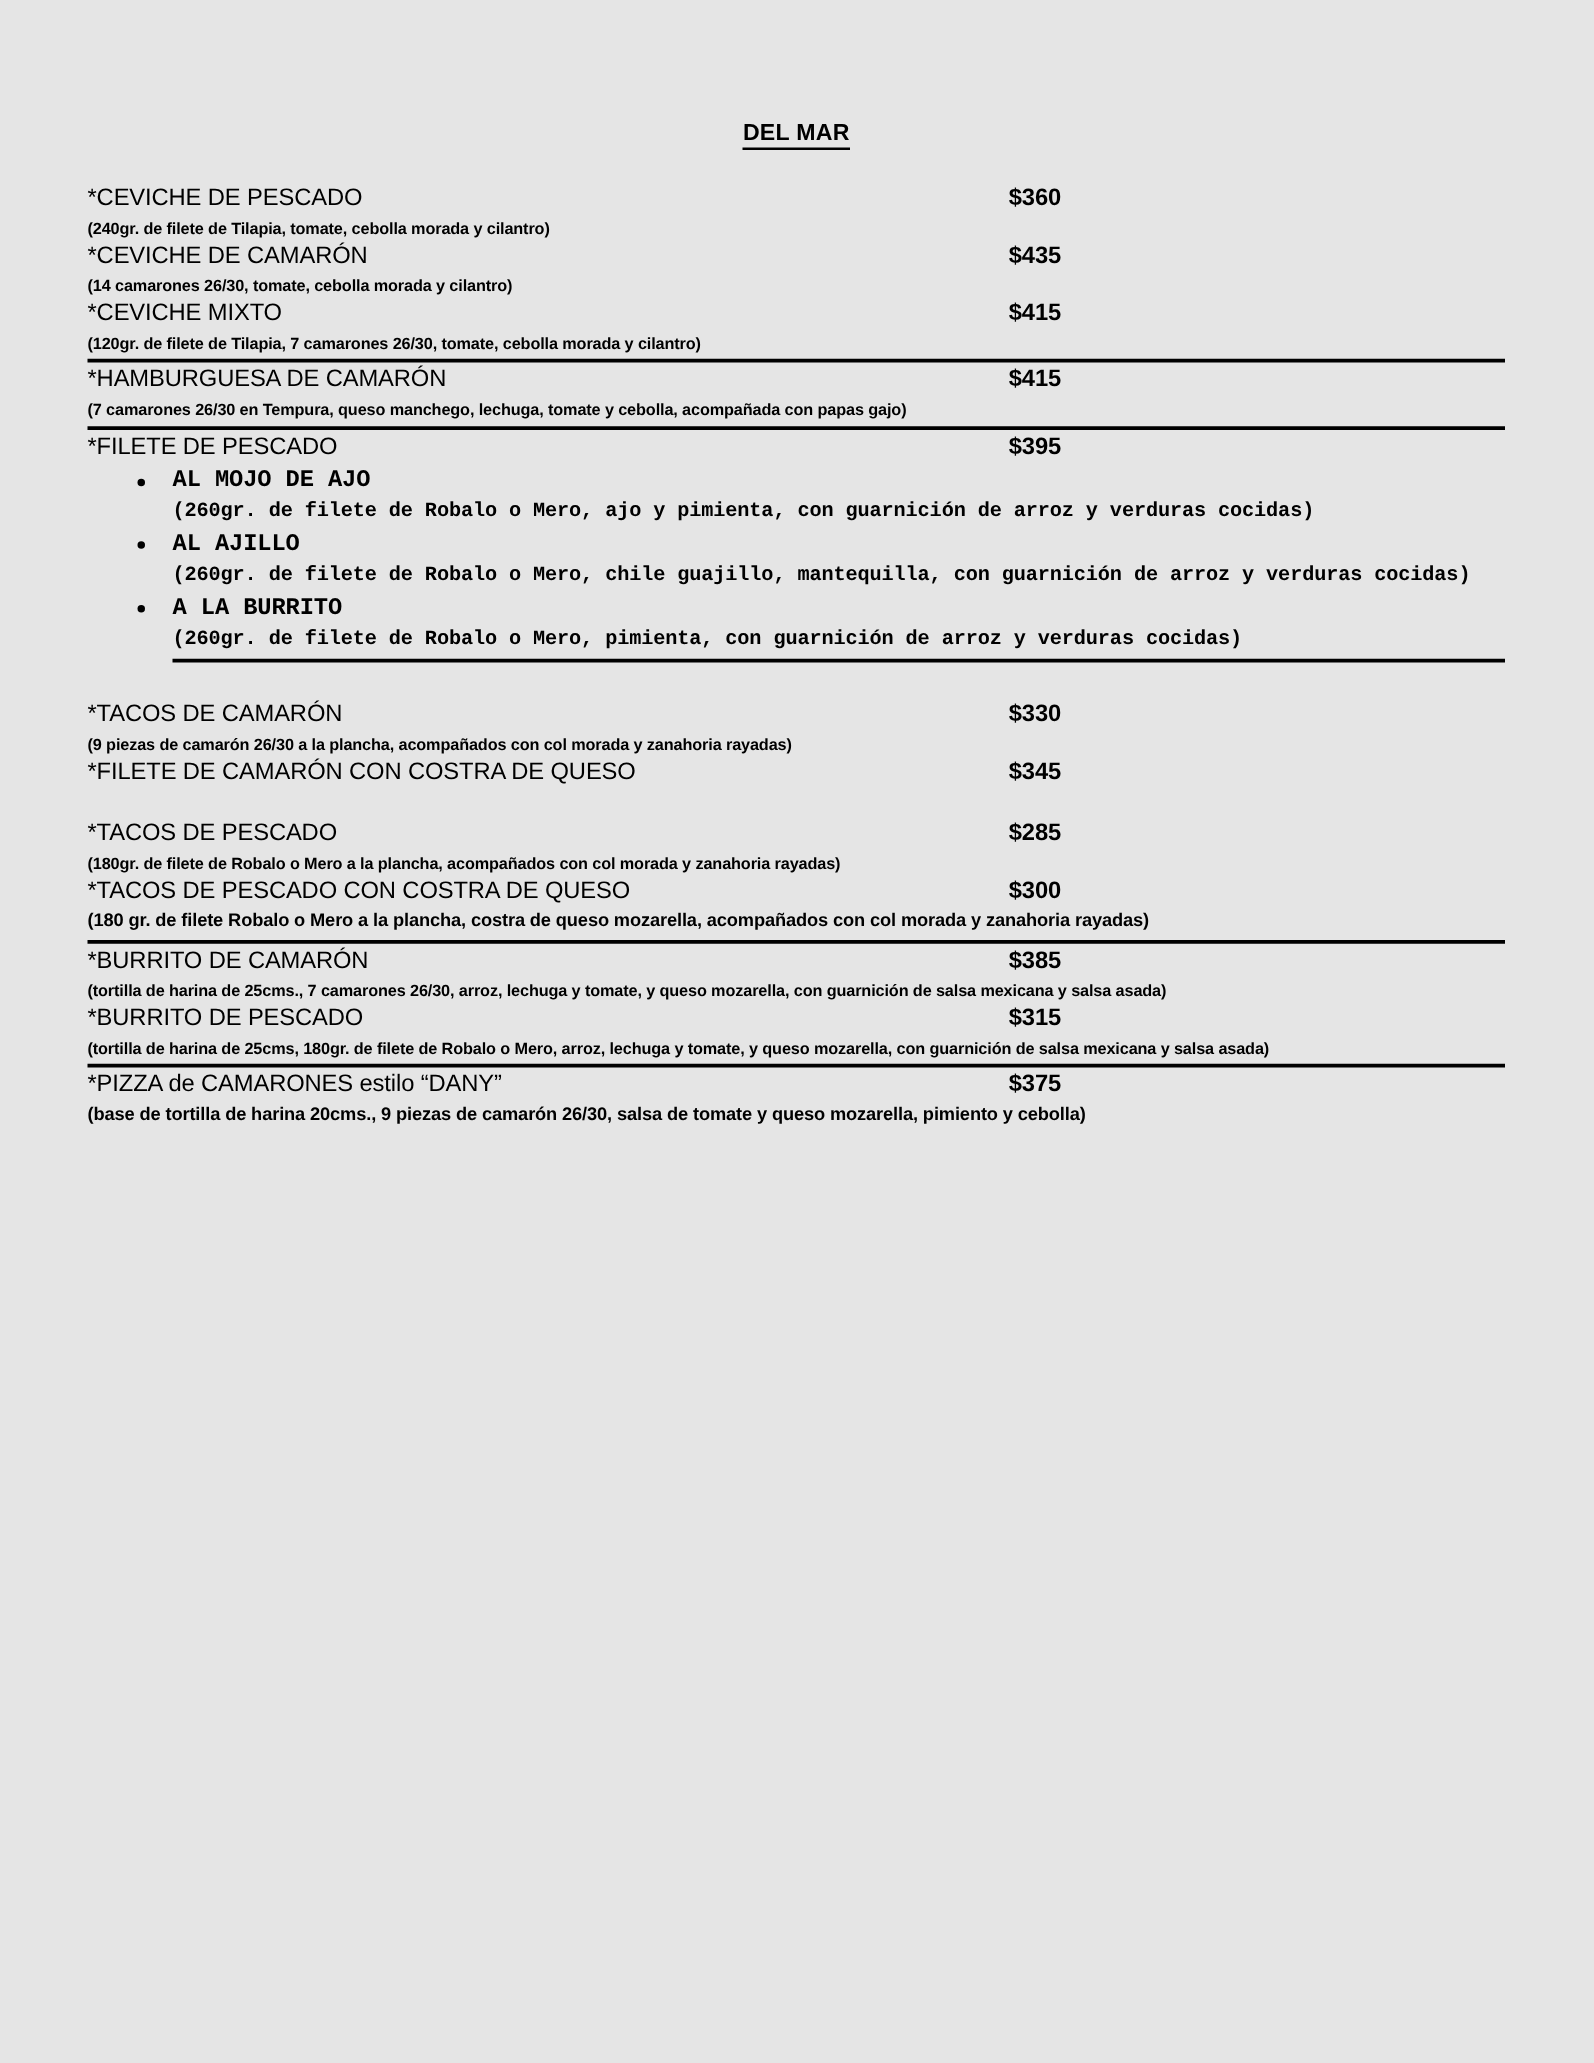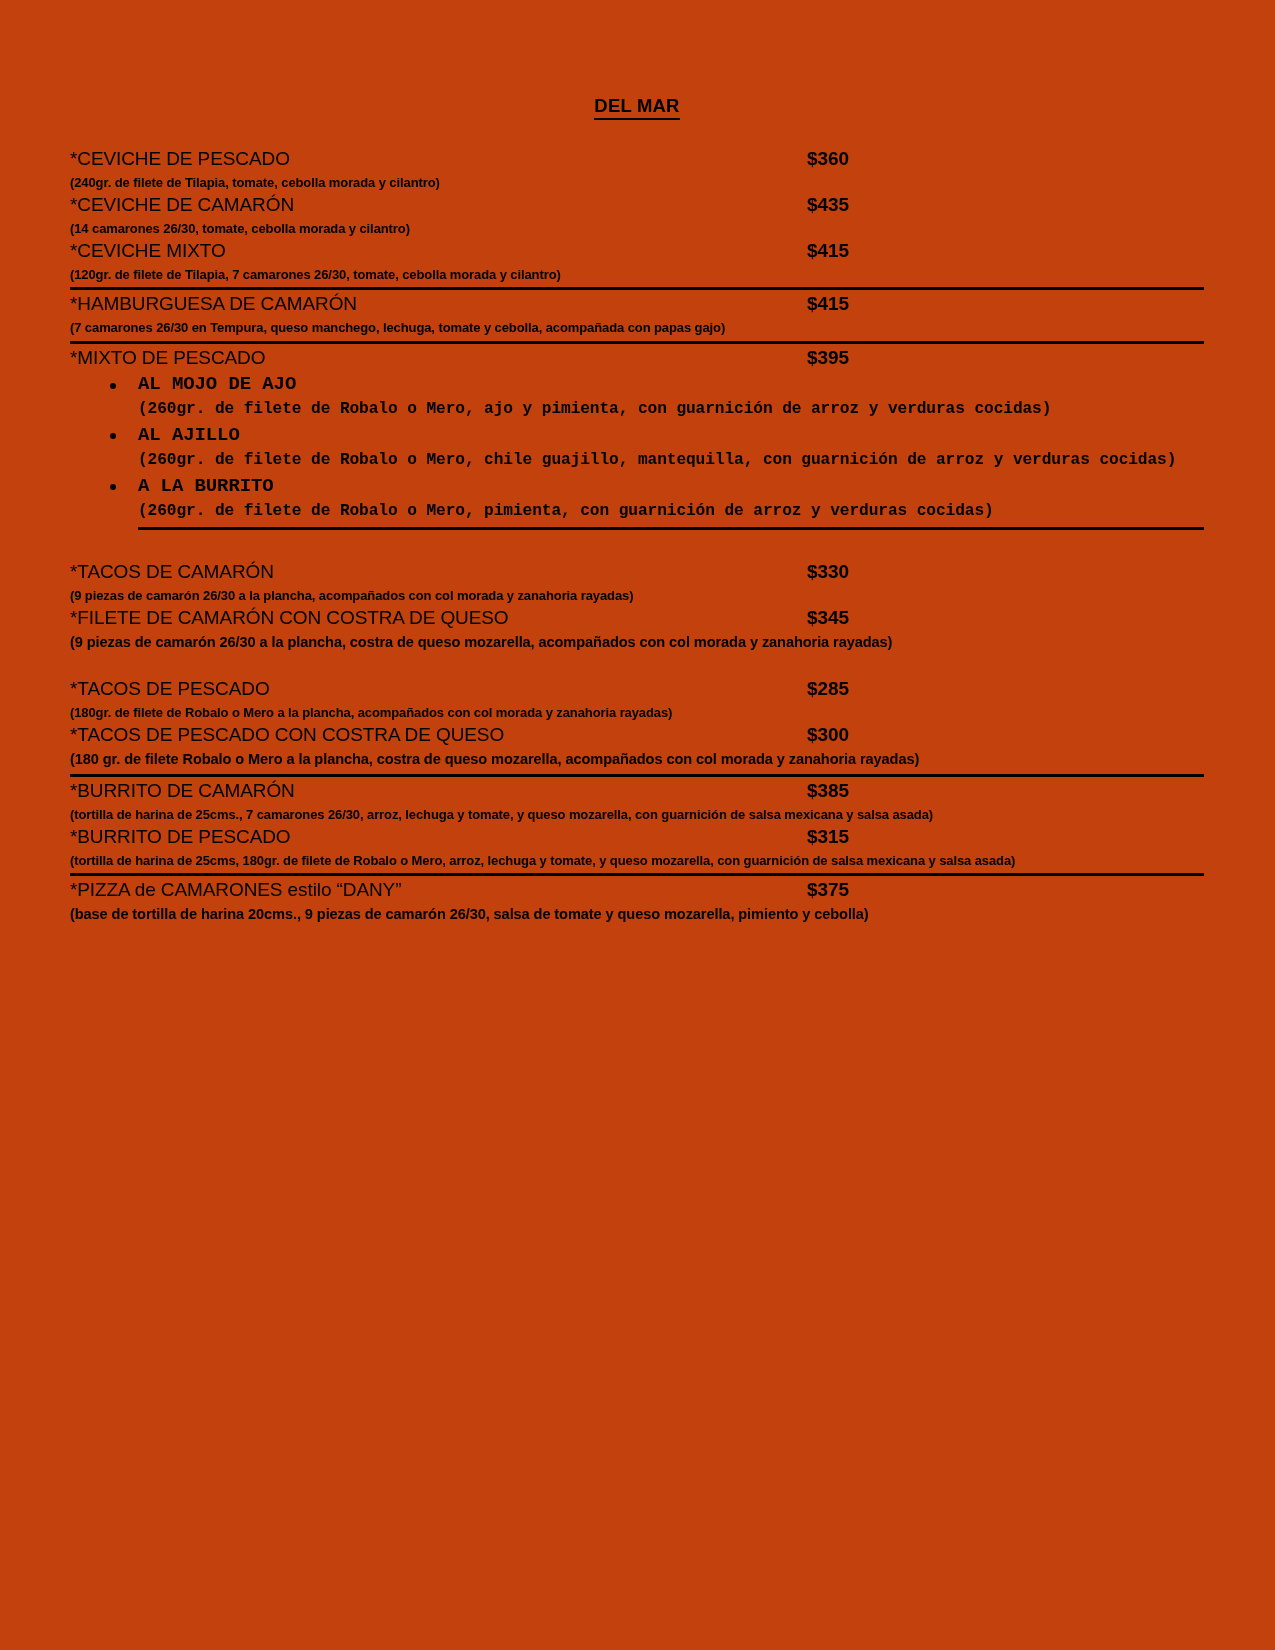--- a/index.html
+++ b/index.html
@@ -13,21 +13,21 @@
     font-family: "Liberation Sans", sans-serif;
     color: #000000;
     -webkit-font-smoothing: antialiased;
   }
   .page {
     position: relative;
     width: 1275px;
     height: 1650px;
     box-sizing: border-box;
     padding: 0;
-    background: #c2410c;
+    background: #e5e5e5;
     overflow: hidden;
   }
   .content {
     position: absolute;
     left: 70px;
     top: 95px;
     width: 1134px;
   }
 
   
@@ -178,21 +178,21 @@
         <span class="item-price">$415</span>
       </div>
       <div class="desc">(7 camarones 26/30 en Tempura, queso manchego, lechuga, tomate y cebolla, acompañada con papas gajo)</div>
     </div>
 
     <hr class="rule">
 
 
     <div class="item">
       <div class="item-line">
-        <span class="item-name">*MIXTO DE PESCADO</span>
+        <span class="item-name">*FILETE DE PESCADO</span>
         <span class="item-price">$395</span>
       </div>
       <ul class="bullets">
         <li class="bullet-item">
           <span class="dot"></span>
           <div class="bullet-name">AL MOJO DE AJO</div>
           <div class="bullet-desc">(260gr. de filete de Robalo o Mero, ajo y pimienta, con guarnición de arroz y verduras cocidas)</div>
         </li>
         <li class="bullet-item">
           <span class="dot"></span>
@@ -217,21 +217,20 @@
         <span class="item-price">$330</span>
       </div>
       <div class="desc">(9 piezas de camarón 26/30 a la plancha, acompañados con col morada y zanahoria rayadas)</div>
     </div>
 
     <div class="item">
       <div class="item-line">
         <span class="item-name">*FILETE DE CAMARÓN CON COSTRA DE QUESO</span>
         <span class="item-price">$345</span>
       </div>
-      <div class="desc small">(9 piezas de camarón 26/30 a la plancha, costra de queso mozarella, acompañados con col morada y zanahoria rayadas)</div>
     </div>
 
     <div class="gap-sm"></div>
 
     <div class="item">
       <div class="item-line">
         <span class="item-name">*TACOS DE PESCADO</span>
         <span class="item-price">$285</span>
       </div>
       <div class="desc">(180gr. de filete de Robalo o Mero a la plancha, acompañados con col morada y zanahoria rayadas)</div>

